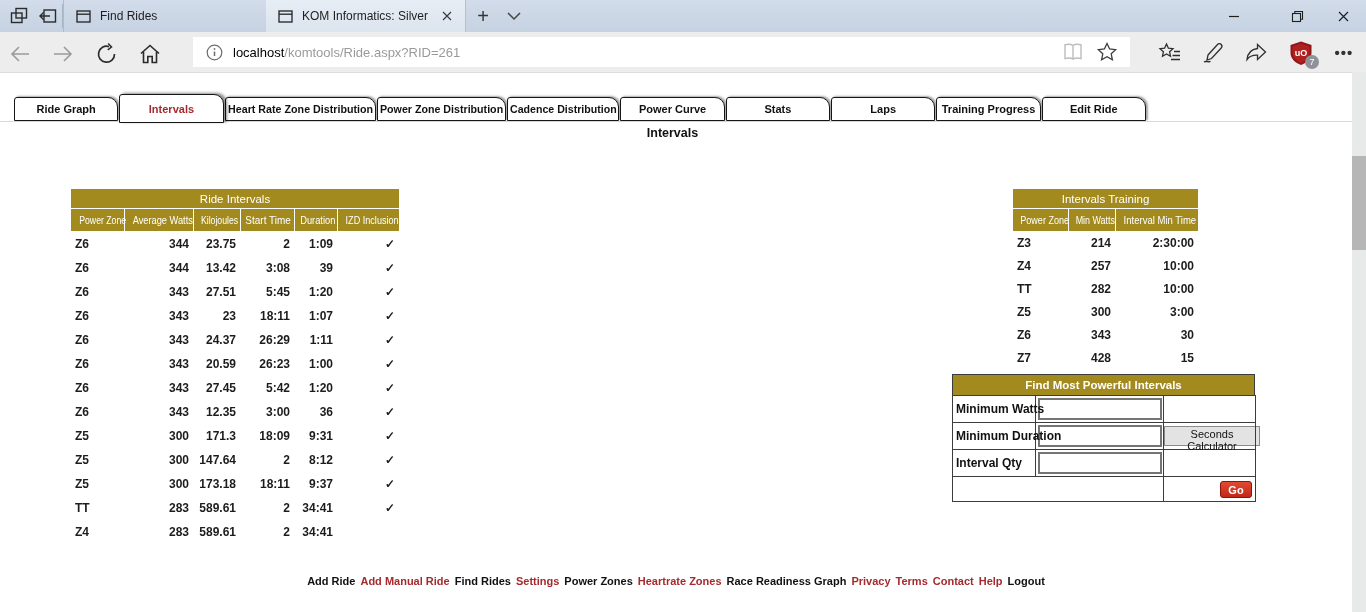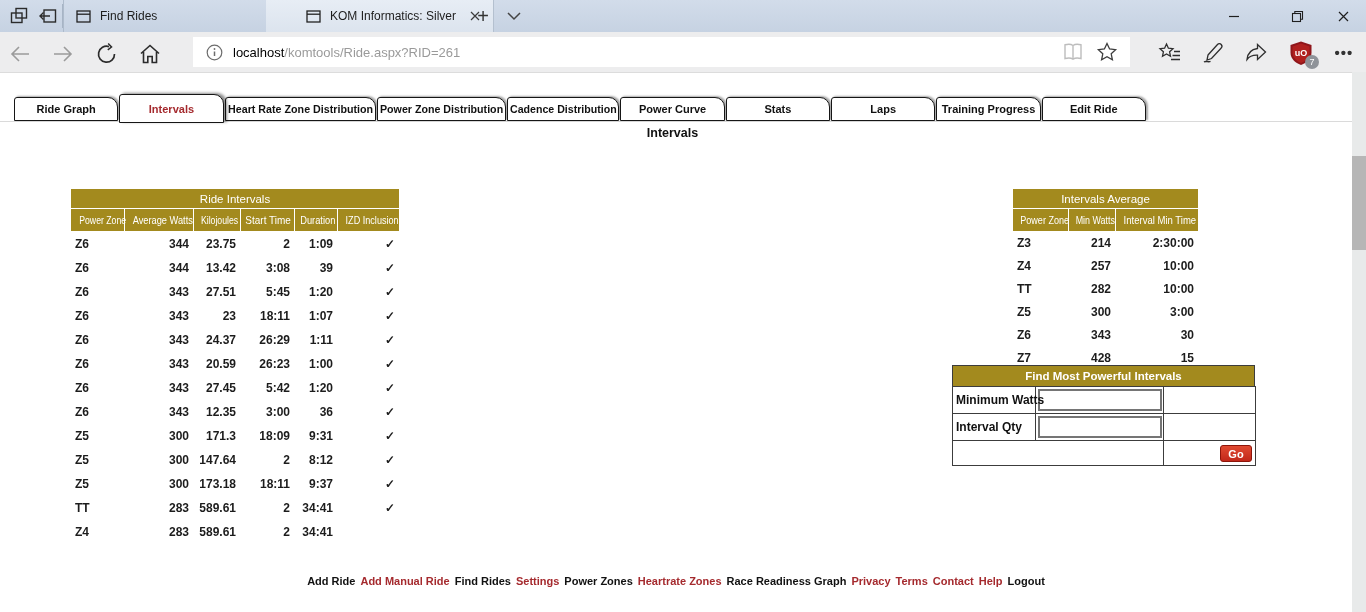--- a/index.html
+++ b/index.html
@@ -5,21 +5,21 @@
   html,body{margin:0;padding:0;background:#888;}
   .stage{position:relative;width:1366px;height:612px;background:#fff;overflow:hidden;
          font-family:"Liberation Sans",sans-serif;-webkit-font-smoothing:antialiased;}
 
   
   .titlebar{position:absolute;left:0;top:0;width:1366px;height:32px;background:linear-gradient(#d2dcea,#c6d2e2);}
   .tb-icon{position:absolute;top:7px;width:18px;height:18px;color:#2b2b2b;}
   .tb-sep{position:absolute;top:4px;width:1px;height:24px;background:#a7b4c5;}
   .btab{position:absolute;top:0;height:32px;display:flex;align-items:center;font-size:12px;color:#1d1d1d;}
   .btab.inactive{left:63px;width:203px;border-left:1px solid #aebbcb;border-right:1px solid #aebbcb;}
-  .btab.active{left:266px;width:199px;background:linear-gradient(#e7edf5,#dce4ee);border-right:1px solid #b4c0cf;padding-left:28px;}
+  .btab.active{left:266px;width:199px;background:linear-gradient(#e7edf5,#dce4ee);border-right:1px solid #b4c0cf;}
   .btab .fav{margin:0 9px 0 12px;flex:0 0 auto;}
   .btab .ttl{white-space:nowrap;overflow:hidden;max-width:140px;}
   .tab-close{position:absolute;right:10px;top:8px;width:16px;height:16px;color:#3c3c3c;}
   .newtab{position:absolute;left:467px;top:3px;width:32px;height:26px;color:#333;font-size:20px;line-height:26px;text-align:center;font-weight:400;}
   .tabchev{position:absolute;left:503px;top:8px;width:22px;height:16px;color:#444;}
   .winbtn{position:absolute;top:0;width:45px;height:32px;display:flex;align-items:center;justify-content:center;color:#1f1f1f;}
 
   .toolbar{position:absolute;left:0;top:32px;width:1366px;height:40px;background:#ededee;border-bottom:1px solid #dcdcdc;}
   .nav-ic{position:absolute;top:42px;width:24px;height:24px;}
   .urlbox{position:absolute;left:193px;top:37px;width:937px;height:30px;background:#fff;display:flex;align-items:center;}
@@ -67,21 +67,21 @@
                font-size:12.5px;font-weight:bold;color:#111;}
   .donut{position:absolute;left:505px;top:228px;width:330px;height:330px;border-radius:50%;}
   .hole{position:absolute;left:67px;top:67px;width:196px;height:196px;border-radius:50%;}
   .hole-glaze{position:absolute;inset:0;border-radius:50%;background:rgba(255,254,250,.88);}
   .legend{position:absolute;left:90px;top:103px;}
   .lg-row{display:flex;align-items:center;height:17.4px;}
   .lg-sw{width:20px;height:17.4px;flex:0 0 auto;}
   .lg-tx{margin-left:10px;font-size:12.5px;font-weight:bold;color:#151515;white-space:nowrap;}
 
   
-  .form-wrap{position:absolute;left:952px;top:365px;width:303px;}
+  .form-wrap{position:absolute;left:952px;top:374px;width:303px;}
   .form-hd{background:var(--gold);color:#fff;font-weight:bold;font-size:11.5px;text-align:center;
            height:20px;line-height:20px;border:1px solid #3c3c3c;border-bottom:none;}
   .ftable{border-collapse:collapse;width:303px;table-layout:fixed;}
   .ftable td{border:1px solid #3c3c3c;height:24px;padding:0;}
   .flabel{font-size:12px;font-weight:bold;color:#111;padding-left:3px !important;white-space:nowrap;}
   .finput{width:116px;height:16px;border:2px solid #757575;background:#fff;margin:2px 0 2px 2px;display:block;}
   .secbtn{width:96px;height:20px;background:#e3e3e3;border:1px solid #8c8c8c;
           font-family:"Liberation Sans",sans-serif;font-size:11px;color:#111;margin:0 auto;display:block;}
   .gobtn{float:right;margin:2px 3px;width:32px;height:17px;background:linear-gradient(#e04a31,#c2271a);
          border:1px solid #8d150a;border-radius:3px;color:#fff;font-weight:bold;font-size:11px;
@@ -409,21 +409,21 @@
 
   <div class="crit-wrap">
     <table class="gtable" style="width:185px;table-layout:fixed;">
       <colgroup>
           <col style="width:55px">
           <col style="width:46px">
           <col style="width:82px">
         </colgroup>
       <thead>
         <tr>
-            <th class="title" colspan="3">Intervals Average</th>
+            <th class="title" colspan="3">Intervals Training</th>
           </tr>
         <tr id="critHead">
             <th><span class="fit" style="transform: scaleX(0.823); transform-origin: center center;">Power Zone</span></th>
             <th><span class="fit" style="transform: scaleX(0.808); transform-origin: center center;">Min Watts</span></th>
             <th><span class="fit" style="transform: scaleX(0.867); transform-origin: center center;">Interval Min Time</span></th>
           </tr>
       </thead>
       <tbody id="critBody">
           <tr>
             <td class="al">Z3</td>
@@ -469,20 +469,29 @@
         </colgroup>
       <tbody>
         <tr>
           <td class="flabel">Minimum Watts</td>
           <td>
               <input class="finput" value="" style="">
             </td>
           <td></td>
         </tr>
         <tr>
+          <td class="flabel">Minimum Duration</td>
+          <td>
+              <input class="finput" value="" style="">
+            </td>
+          <td>
+              <button class="secbtn">Seconds Calculator</button>
+            </td>
+        </tr>
+        <tr>
           <td class="flabel">Interval Qty</td>
           <td>
               <input class="finput" value="" style="">
             </td>
           <td></td>
         </tr>
         <tr>
           <td colspan="2"></td>
           <td>
               <button class="gobtn">Go</button>

